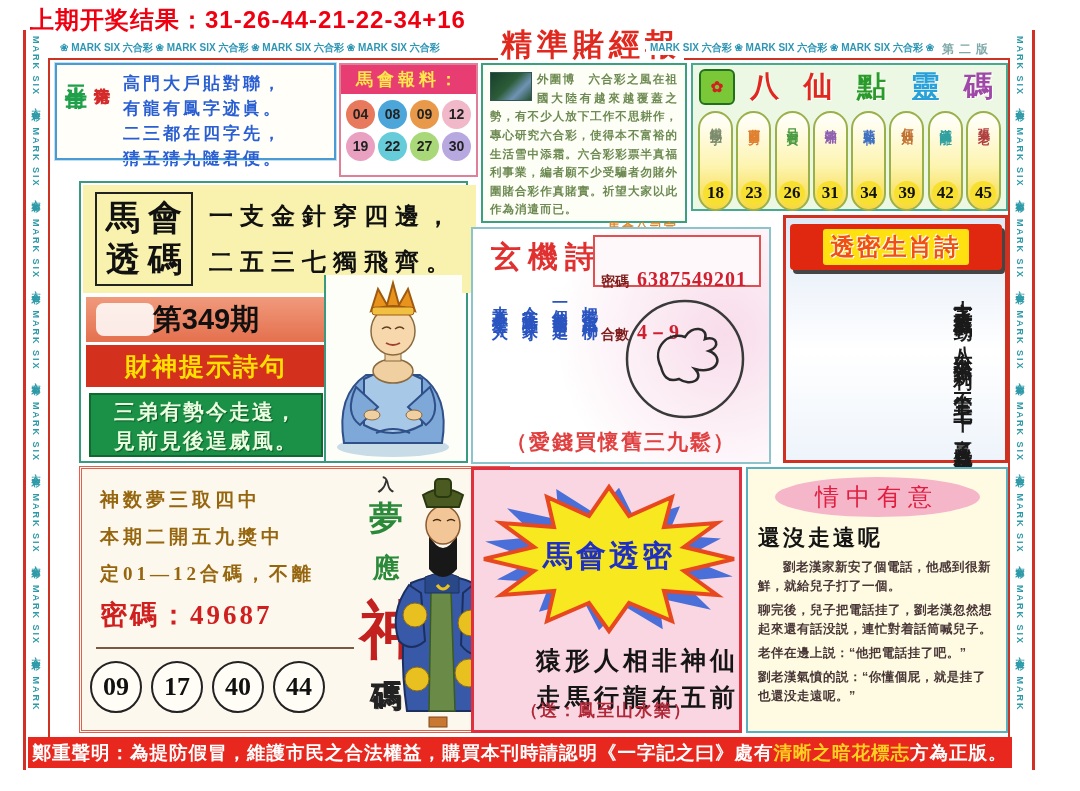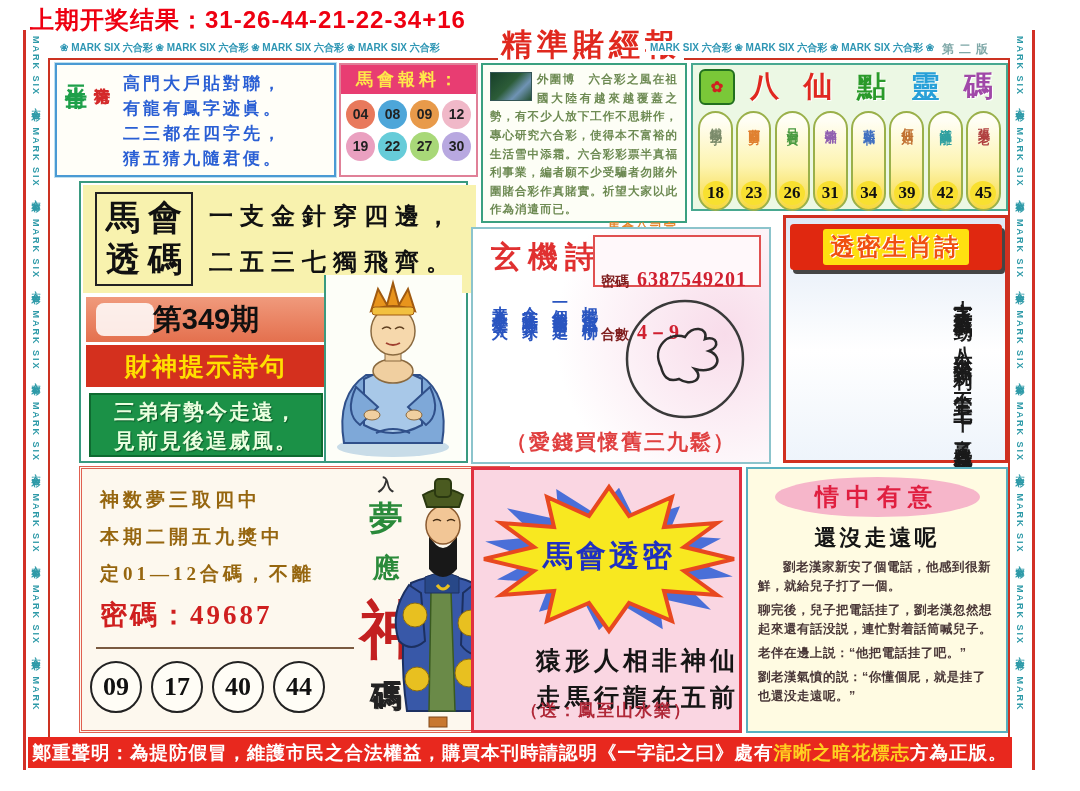--- a/index.html
+++ b/index.html
@@ -15,21 +15,21 @@
   .lastdraw{position:absolute;left:30px;top:4px;font-size:24px;font-weight:bold;color:#ee0011;letter-spacing:1px;}
   .frame{position:absolute;left:48px;top:58px;width:958px;height:677px;border:2px solid #cc3322;}
   .brandrow{position:absolute;top:41px;font-size:10px;font-weight:bold;color:#2e96b4;background:#fff;padding:0 4px;white-space:nowrap;}
   .brandrow.bl{left:56px}.brandrow.br{left:646px}
   .gtitle{position:absolute;left:498px;top:24px;font-size:31px;font-weight:bold;color:#e0281e;letter-spacing:5px;background:#fff;padding:0 3px;white-space:nowrap;}
   .edition{position:absolute;left:938px;top:41px;font-size:12px;font-weight:bold;color:#7fa8a8;letter-spacing:5px;background:#fff;padding:0 4px;}
 
   .box{position:absolute;box-sizing:border-box;}
 
   
-  .zodiac{left:55px;top:63px;width:281px;height:114px;border:2px solid #4a9ad4;outline:1px solid #bfe0ef;display:flex;padding:4px 6px;background:#fffef8;}
+  .zodiac{left:55px;top:63px;width:281px;height:97px;border:2px solid #4a9ad4;outline:1px solid #bfe0ef;display:flex;padding:4px 6px;background:#fffef8;}
   .z-green{writing-mode:vertical-rl;text-orientation:upright;font-size:22px;font-weight:bold;color:#1fa04a;line-height:26px;}
   .z-red{writing-mode:vertical-rl;text-orientation:upright;font-size:16px;font-weight:bold;color:#d42a2a;line-height:22px;margin:6px 4px 0 2px;}
   .z-poem{flex:1;padding-left:6px;padding-top:2px;}
   .z-poem div{font-size:17px;font-weight:bold;color:#2a5fd4;letter-spacing:3px;line-height:25px;white-space:nowrap;}
 
   
   .horse{left:339px;top:63px;width:139px;height:114px;border:2px solid #e08098;background:#fff;}
   .horse-head{background:#e83d72;color:#ffe84a;font-size:17px;font-weight:bold;text-align:center;letter-spacing:4px;padding:3px 0;}
   .balls{display:flex;flex-wrap:wrap;justify-content:center;gap:3px;padding:6px 2px;}
   .ball{width:29px;height:29px;border-radius:50%;text-align:center;line-height:29px;font-size:14px;font-weight:bold;color:#222;}
@@ -103,22 +103,22 @@
   
   .toumi{left:471px;top:467px;width:271px;height:266px;border:3px solid #e03040;background:#fad6e2;}
   .burst-wrap{position:absolute;left:3px;top:8px;width:264px;height:162px;}
   .burst-text{position:absolute;left:0;top:58px;width:100%;text-align:center;font-size:30px;font-weight:bold;color:#2030c0;letter-spacing:3px;}
   .toumi-poem{position:absolute;left:0;top:172px;width:100%;text-align:center;padding-left:31px;}
   .toumi-poem div{font-size:25px;font-weight:bold;color:#151515;letter-spacing:4px;line-height:37px;}
   .gift{position:absolute;left:0;bottom:8px;width:100%;text-align:center;font-size:17px;font-weight:bold;color:#b02838;letter-spacing:2px;}
 
   
   .story{left:746px;top:467px;width:262px;height:266px;border:2px solid #58b0c0;background:#fffbe2;padding:6px 10px;box-sizing:border-box;}
-  .st-badge{margin:2px auto 0;width:205px;height:40px;background:#f6b6ca;border-radius:50%;text-align:center;line-height:40px;font-size:24px;font-weight:bold;color:#e01f40;letter-spacing:7px;}
-  .st-sub{text-align:center;font-size:22px;font-weight:bold;color:#151515;letter-spacing:3px;margin-top:6px;}
+  .st-badge{margin:2px auto 0;width:205px;height:40px;background:#f6b6ca;border-radius:50%;text-align:center;line-height:40px;font-size:24px;font-weight:normal;color:#e01f40;letter-spacing:7px;}
+  .st-sub{font-size:22px;font-weight:bold;color:#151515;letter-spacing:3px;margin-top:6px;}
   .st-p{margin:5px 0 0;font-size:12.5px;font-weight:bold;color:#4a3838;line-height:1.52;letter-spacing:.5px;}
   .st-p.ind{text-indent:2em;}
 
   
   .disc{left:28px;top:737px;width:984px;height:31px;background:#e8281e;color:#fff;font-size:18.5px;font-weight:bold;line-height:31px;text-align:center;letter-spacing:1px;white-space:nowrap;}
   .disc .hl{color:#ffd020;}
 </style>
 </head>
 <body>
 

